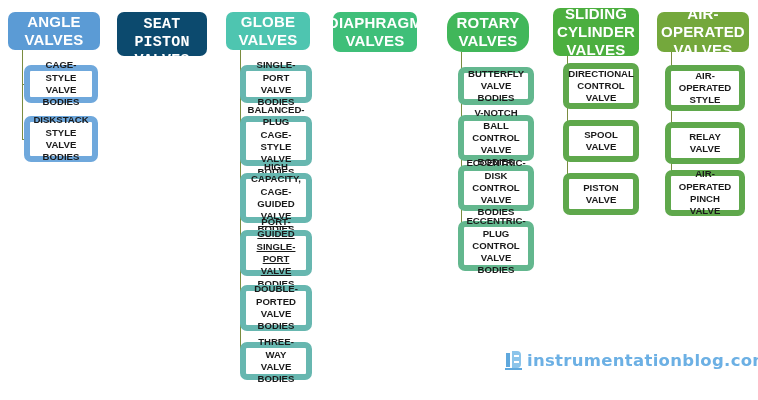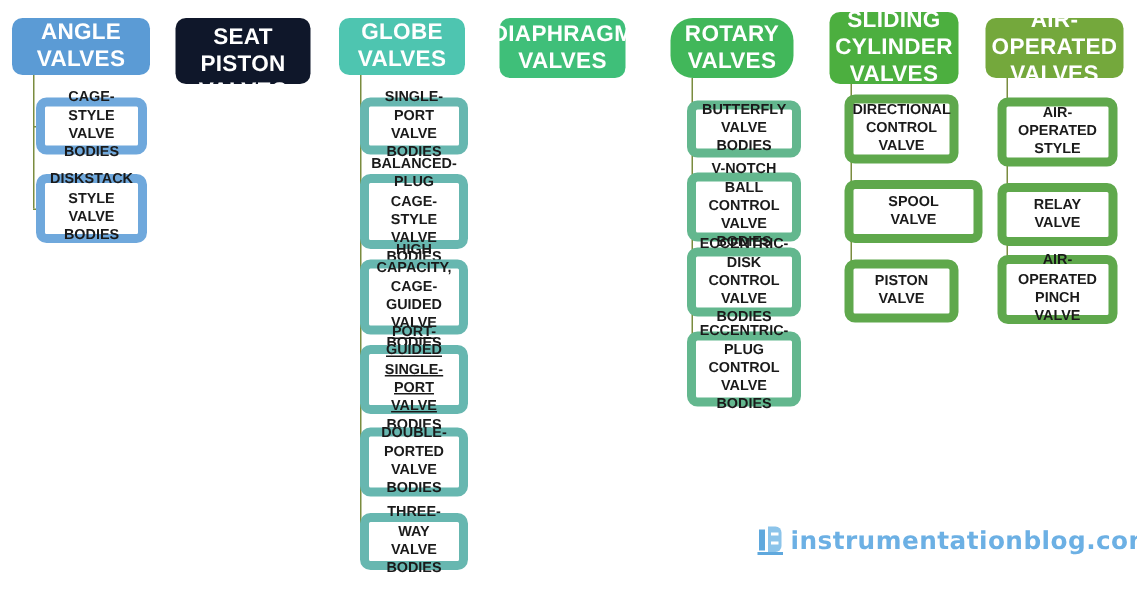--- a/index.html
+++ b/index.html
@@ -136,21 +136,21 @@
 </head>
 <body>
 
 <div id="chart">
     <div class="node-header" style="left: 8px; top: 12px; width: 92px; height: 38px; background: rgb(91, 155, 213);">ANGLE VALVES</div>
     <div class="connector-trunk" style="left: 22px; top: 50px; height: 89px; background: rgb(122, 140, 63);"></div>
     <div class="connector-branch" style="left: 22px; top: 84px; width: 2px; background: rgb(122, 140, 63);"></div>
     <div class="node-child" style="left: 24px; top: 65px; width: 74px; height: 38px; border-color: rgb(111, 168, 220);">CAGE-STYLE VALVE BODIES</div>
     <div class="connector-branch" style="left: 22px; top: 139px; width: 2px; background: rgb(122, 140, 63);"></div>
     <div class="node-child" style="left: 24px; top: 116px; width: 74px; height: 46px; border-color: rgb(111, 168, 220);">DISKSTACK STYLE VALVE BODIES</div>
-    <div class="node-header" style="left: 117px; top: 12px; width: 90px; height: 44px; background: #0f172a;">ANGLE SEAT PISTON VALVES</div>
+    <div class="node-header" style="left: 117px; top: 12px; width: 90px; height: 44px; background: #0c4a6e; font-family: Liberation Mono, monospace;">ANGLE SEAT PISTON VALVES</div>
     <div class="node-header" style="left: 226px; top: 12px; width: 84px; height: 38px; background: rgb(78, 197, 176);">GLOBE VALVES</div>
     <div class="connector-trunk" style="left: 240px; top: 50px; height: 311px; background: rgb(122, 140, 63);"></div>
     <div class="connector-branch" style="left: 240px; top: 84px; width: 0px; background: rgb(122, 140, 63);"></div>
     <div class="node-child" style="left: 240px; top: 65px; width: 72px; height: 38px; border-color: rgb(103, 183, 176);">SINGLE-PORT VALVE BODIES</div>
     <div class="connector-branch" style="left: 240px; top: 141px; width: 0px; background: rgb(122, 140, 63);"></div>
     <div class="node-child" style="left: 240px; top: 116px; width: 72px; height: 50px; border-color: rgb(103, 183, 176);">BALANCED-PLUG CAGE-STYLE VALVE BODIES</div>
     <div class="connector-branch" style="left: 240px; top: 198px; width: 0px; background: rgb(122, 140, 63);"></div>
     <div class="node-child" style="left: 240px; top: 173px; width: 72px; height: 50px; border-color: rgb(103, 183, 176);">HIGH CAPACITY, CAGE-GUIDED VALVE BODIES</div>
     <div class="connector-branch" style="left: 240px; top: 253px; width: 0px; background: rgb(122, 140, 63);"></div>
     <div class="node-child" style="left: 240px; top: 230px; width: 72px; height: 46px; border-color: rgb(103, 183, 176); text-decoration: underline;">PORT-GUIDED SINGLE-PORT VALVE BODIES</div>
@@ -167,21 +167,21 @@
     <div class="node-child" style="left: 458px; top: 115px; width: 76px; height: 46px; border-color: rgb(99, 183, 142);">V-NOTCH BALL CONTROL VALVE BODIES</div>
     <div class="connector-branch" style="left: 461px; top: 188px; width: 0px; background: rgb(122, 140, 63);"></div>
     <div class="node-child" style="left: 458px; top: 165px; width: 76px; height: 46px; border-color: rgb(99, 183, 142);">ECCENTRIC-DISK CONTROL VALVE BODIES</div>
     <div class="connector-branch" style="left: 461px; top: 246px; width: 0px; background: rgb(122, 140, 63);"></div>
     <div class="node-child" style="left: 458px; top: 221px; width: 76px; height: 50px; border-color: rgb(99, 183, 142);">ECCENTRIC-PLUG CONTROL VALVE BODIES</div>
     <div class="node-header" style="left: 553px; top: 8px; width: 86px; height: 48px; background: rgb(76, 175, 63);">SLIDING CYLINDER VALVES</div>
     <div class="connector-trunk" style="left: 567px; top: 56px; height: 138px; background: rgb(122, 140, 63);"></div>
     <div class="connector-branch" style="left: 567px; top: 86px; width: 0px; background: rgb(122, 140, 63);"></div>
     <div class="node-child" style="left: 563px; top: 63px; width: 76px; height: 46px; border-color: rgb(95, 168, 76);">DIRECTIONAL CONTROL VALVE</div>
     <div class="connector-branch" style="left: 567px; top: 141px; width: 0px; background: rgb(122, 140, 63);"></div>
-    <div class="node-child" style="left: 563px; top: 120px; width: 92px; height: 42px; border-color: rgb(95, 168, 76); text-align: center;">SPOOL VALVE</div>
+    <div class="node-child" style="left: 563px; top: 120px; width: 76px; height: 42px; border-color: rgb(95, 168, 76); text-align: center;">SPOOL VALVE</div>
     <div class="connector-branch" style="left: 567px; top: 194px; width: 0px; background: rgb(122, 140, 63);"></div>
     <div class="node-child" style="left: 563px; top: 173px; width: 76px; height: 42px; border-color: rgb(95, 168, 76);">PISTON VALVE</div>
     <div class="node-header" style="left: 657px; top: 12px; width: 92px; height: 40px; background: rgb(116, 168, 60);">AIR-OPERATED VALVES</div>
     <div class="connector-trunk" style="left: 671px; top: 52px; height: 141px; background: rgb(122, 140, 63);"></div>
     <div class="connector-branch" style="left: 671px; top: 88px; width: 0px; background: rgb(122, 140, 63);"></div>
     <div class="node-child" style="left: 665px; top: 65px; width: 80px; height: 46px; border-color: rgb(95, 168, 76);">AIR-OPERATED STYLE</div>
     <div class="connector-branch" style="left: 671px; top: 143px; width: 0px; background: rgb(122, 140, 63);"></div>
     <div class="node-child" style="left: 665px; top: 122px; width: 80px; height: 42px; border-color: rgb(95, 168, 76);">RELAY VALVE</div>
     <div class="connector-branch" style="left: 671px; top: 193px; width: 0px; background: rgb(122, 140, 63);"></div>
     <div class="node-child" style="left: 665px; top: 170px; width: 80px; height: 46px; border-color: rgb(95, 168, 76);">AIR-OPERATED PINCH VALVE</div>

